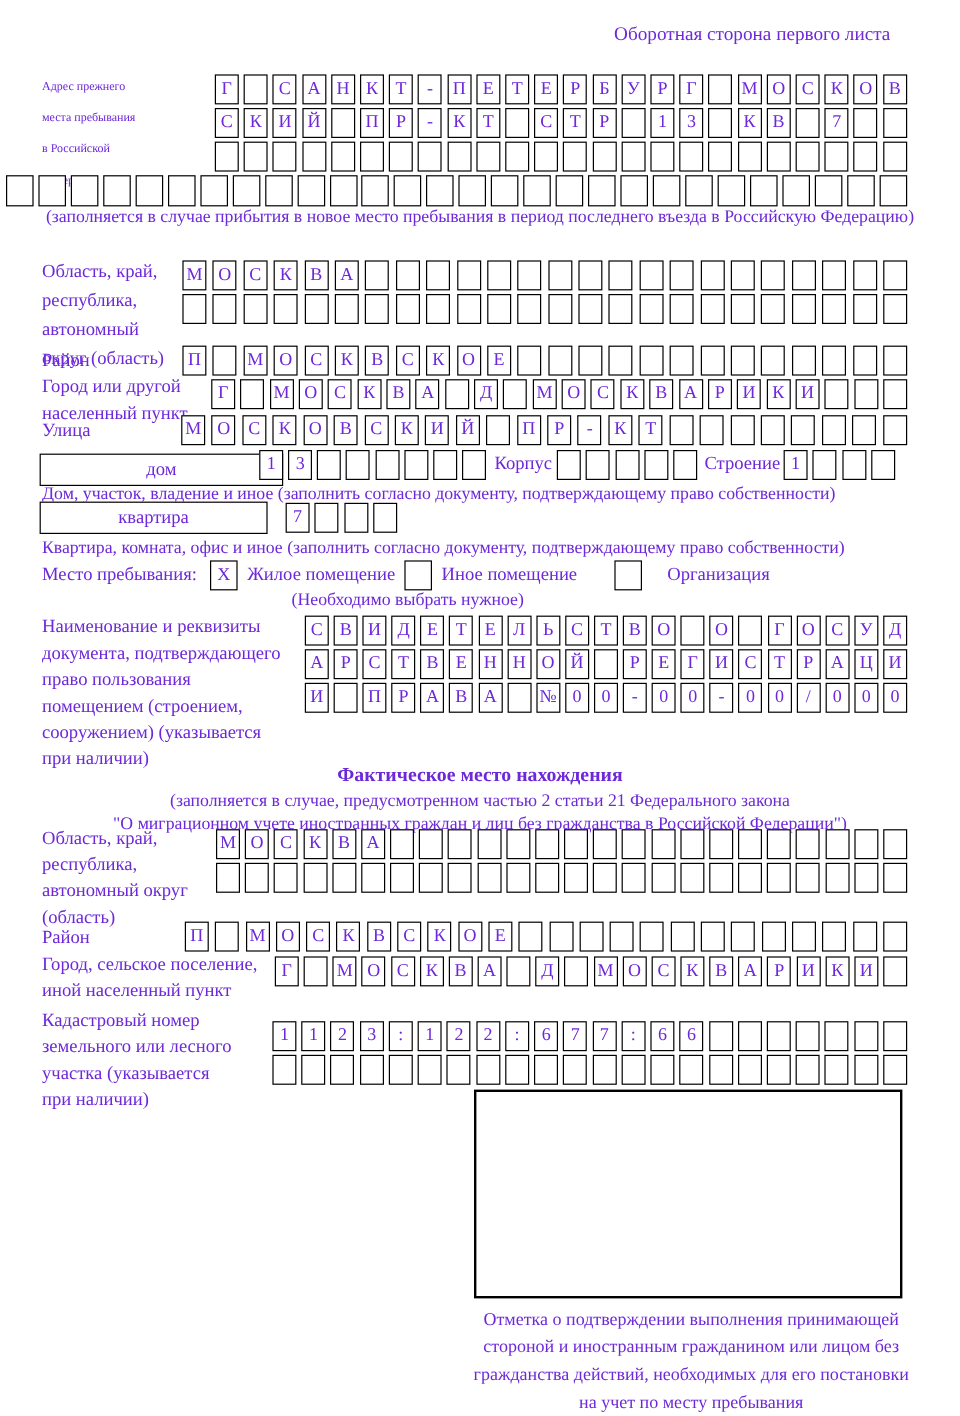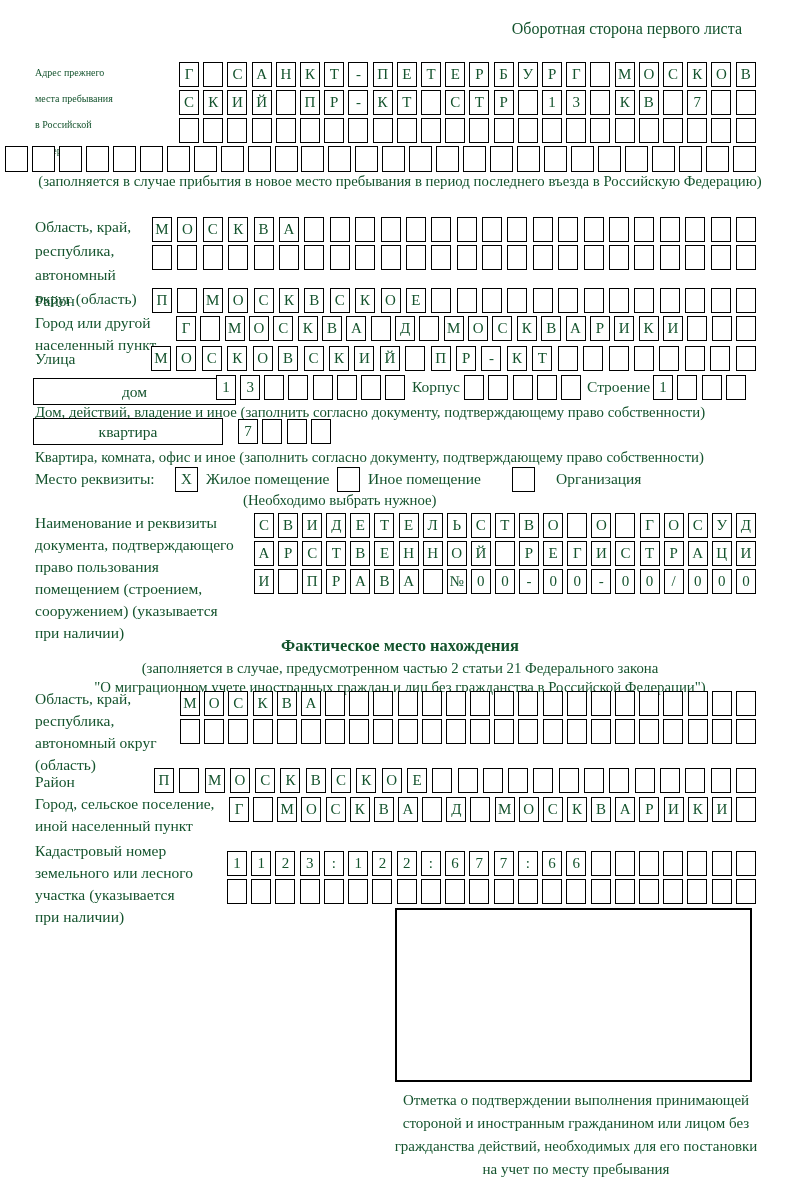--- a/index.html
+++ b/index.html
@@ -2,21 +2,21 @@
 <html><head>
 <meta charset="utf-8">
 <style>
   html,body{margin:0;padding:0;background:#e8e8e8;}
   .page{
     position:relative;
     width:800px;height:1180px;
     margin:0 auto;
     background:#ffffff;
     font-family:"Liberation Serif","DejaVu Serif",serif;
-    color:#14532d;
+    color:#6d28d9;
     overflow:hidden;
   }
   .abs{position:absolute;}
   .lbl{font-size:10px;line-height:26px;white-space:pre-line;}
   .lbl-s{font-size:15.5px;line-height:24px;white-space:pre-line;}
   .lbl-t{font-size:15.5px;line-height:22px;white-space:pre-line;}
   .cells{display:flex;justify-content:space-between;}
   .cell{
     box-sizing:border-box;
     width:20px;height:25px;
@@ -334,32 +334,32 @@
       <span class="cell"></span>
       <span class="cell"></span>
     </div>
   <div class="abs inline-lbl" style="top:378px;left:587px;">Строение</div>
   <div class="abs cells" style="top:375px;left:653px;width:93px;">
       <span class="cell">1</span>
       <span class="cell"></span>
       <span class="cell"></span>
       <span class="cell"></span>
     </div>
-  <div class="abs caption" style="top:404px;left:35px;">Дом, действий, владение и иное (заполнить согласно документу, подтверждающему право собственности)</div>
+  <div class="abs caption" style="top:404px;left:35px;">Дом, участок, владение и иное (заполнить согласно документу, подтверждающему право собственности)</div>
 
   <div class="abs rectlbl" style="top:418px;left:33px;width:190px;">квартира</div>
   <div class="abs cells" style="top:419px;left:238px;width:93px;">
       <span class="cell">7</span>
       <span class="cell"></span>
       <span class="cell"></span>
       <span class="cell"></span>
     </div>
   <div class="abs caption" style="top:449px;left:35px;">Квартира, комната, офис и иное (заполнить согласно документу, подтверждающему право собственности)</div>
 
-  <div class="abs inline-lbl" style="top:470px;left:35px;">Место реквизиты:</div>
+  <div class="abs inline-lbl" style="top:470px;left:35px;">Место пребывания:</div>
   <div class="abs checkbox" style="top:467px;left:175px;">X</div>
   <div class="abs inline-lbl" style="top:470px;left:206px;">Жилое помещение</div>
   <div class="abs checkbox" style="top:467px;left:337px;"></div>
   <div class="abs inline-lbl" style="top:470px;left:368px;">Иное помещение</div>
   <div class="abs checkbox" style="top:467px;left:512px;"></div>
   <div class="abs inline-lbl" style="top:470px;left:556px;">Организация</div>
   <div class="abs caption" style="top:492px;left:243px;">(Необходимо выбрать нужное)</div>
 
   <div class="abs lbl-t" style="top:512px;left:35px;">Наименование и реквизиты
 документа, подтверждающего

